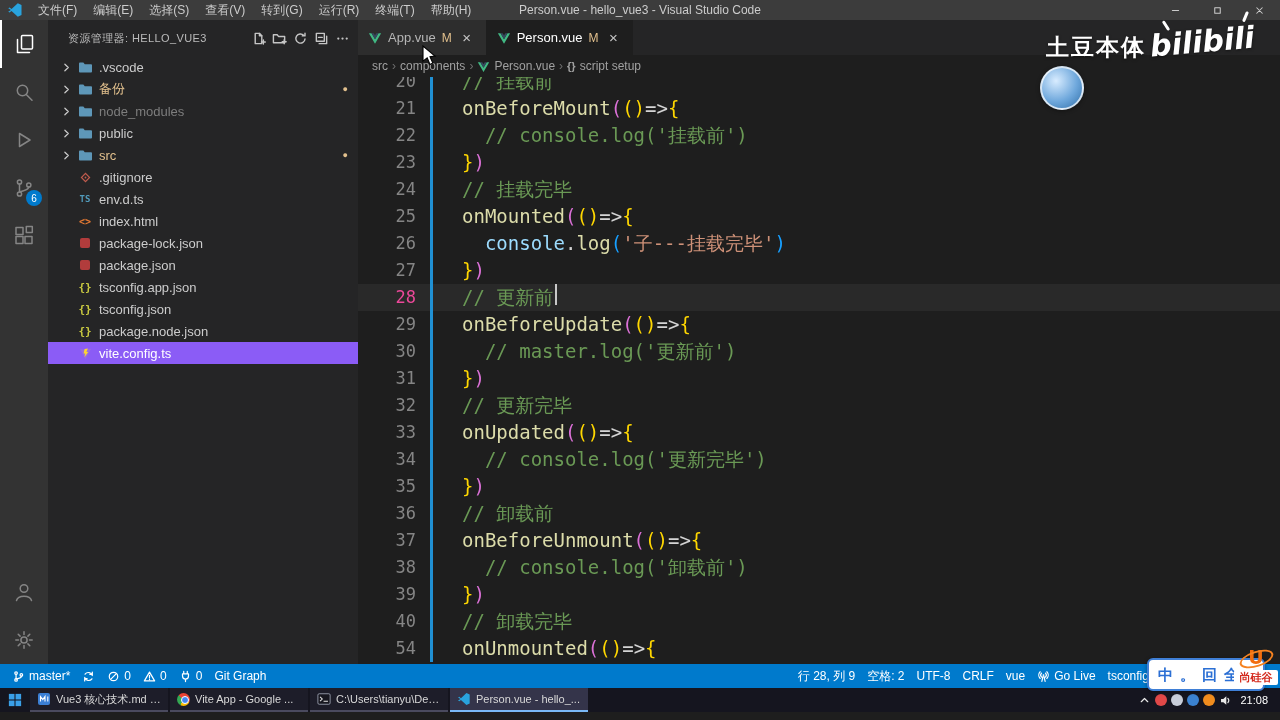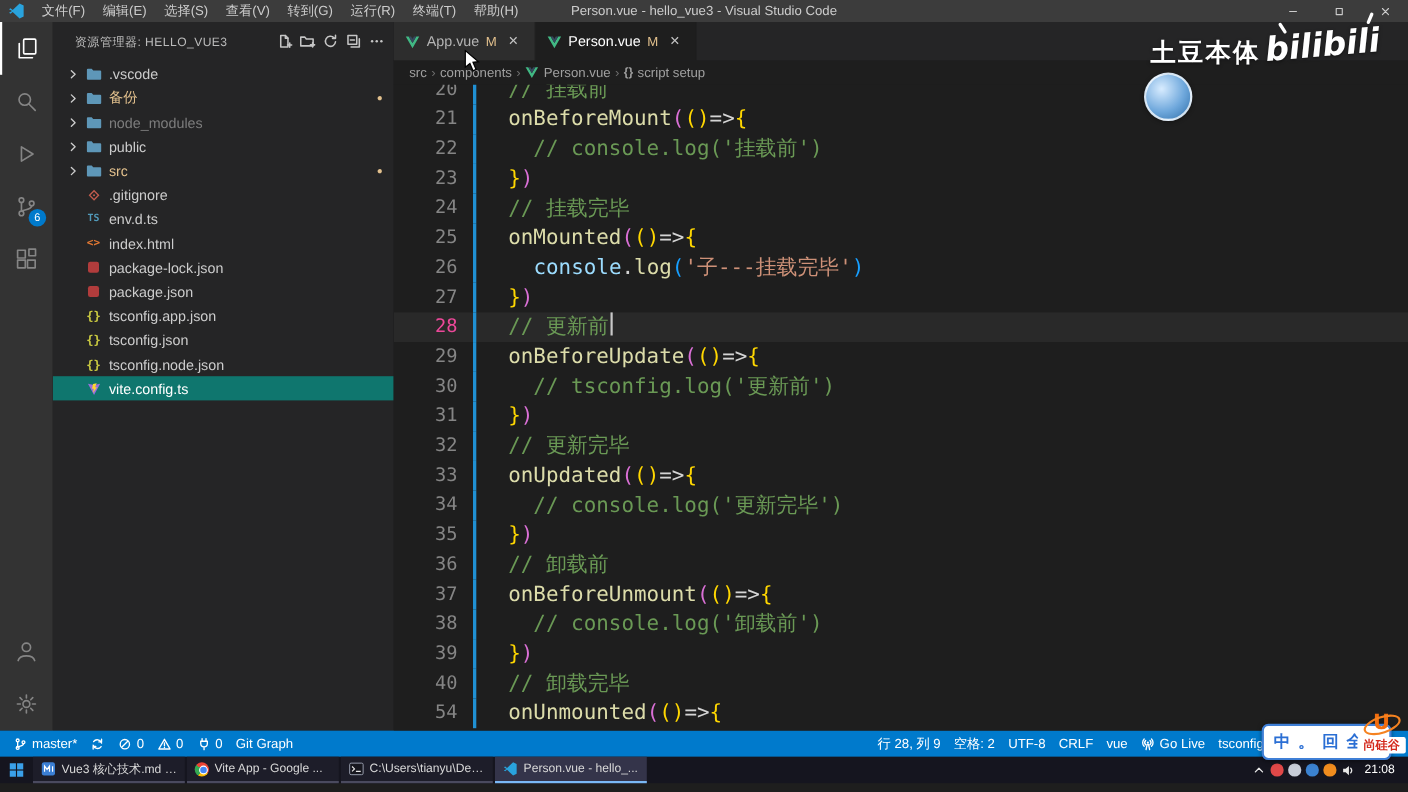--- a/index.html
+++ b/index.html
@@ -29,21 +29,21 @@
   .ab-badge{position:absolute;right:6px;bottom:6px;min-width:16px;height:16px;border-radius:8px;background:#007acc;
     color:#fff;font-size:10px;display:flex;align-items:center;justify-content:center;padding:0 3px}
 
   .sidebar{width:310px;background:#252526;color:#cccccc;display:flex;flex-direction:column}
   .sb-header{height:36px;display:flex;align-items:center;padding:0 8px 0 20px}
   .sb-title{font-size:11px;color:#bbbbbb;letter-spacing:.4px;white-space:nowrap;overflow:hidden}
   .sb-actions{margin-left:auto;display:flex;gap:6px;color:#c5c5c5}
   .sb-actions svg{width:15px;height:15px}
   .tree{flex:1;overflow:hidden}
   .tree-row{height:22px;display:flex;align-items:center;padding:0 10px 0 12px;font-size:13px;cursor:default}
-  .tree-row.selected{background:#0f766e}
+  .tree-row.selected{background:#8b5cf6}
   .chev{width:16px;color:#cccccc;display:inline-flex;align-items:center}
   .chev svg{width:13px;height:13px}
   .fi{width:18px;display:inline-flex;align-items:center;justify-content:center;margin-right:5px}
   .fi svg{width:15px;height:13px}
   .fi .txt{font-style:normal;font-weight:bold;font-size:9px;font-family:"DejaVu Sans Mono",monospace}
   .txt.ts{color:#519aba}
   .txt.html{color:#e37933;font-size:10px}
   .txt.json{color:#cbcb41;font-size:11px}
   .npm-sq{width:10px;height:10px;background:#b13c3c;border-radius:2px;display:inline-block}
   .tree-label{white-space:nowrap;overflow:hidden;text-overflow:ellipsis;color:#cccccc}
@@ -377,21 +377,21 @@
             <span class="fi">
               <i class="txt json">{}</i>
             </span>
             <span class="tree-label">tsconfig.json</span>
           </div>
           <div class="tree-row">
             <span class="chev stroke-icons"></span>
             <span class="fi">
               <i class="txt json">{}</i>
             </span>
-            <span class="tree-label">tsconfig.node.json</span>
+            <span class="tree-label">package.node.json</span>
           </div>
           <div class="tree-row selected">
             <span class="chev stroke-icons"></span>
             <span class="fi">
               <svg viewBox="0 0 14 14">
                 <path d="M1 2l6 11L13 2 7 3.3z" fill="#9a6fdb"></path>
                 <path d="M6 2.2l3.6-.7L8 5.4h1.9L5.8 11l1-4H5z" fill="#ffd62e"></path>
               </svg>
             </span>
             <span class="tree-label">vite.config.ts</span>
@@ -439,21 +439,21 @@
             <div class="code-line"><div class="ln">20</div><div class="gut"></div><div class="lc"><span class="tk tk-cm">// 挂载前</span></div></div>
             <div class="code-line"><div class="ln">21</div><div class="gut"></div><div class="lc"><span class="tk tk-fn">onBeforeMount</span><span class="tk tk-pB">(</span><span class="tk tk-pA">()</span><span class="tk tk-pl">=&gt;</span><span class="tk tk-pA">{</span></div></div>
             <div class="code-line"><div class="ln">22</div><div class="gut"></div><div class="lc"><span class="tk tk-cm">  // console.log('挂载前')</span></div></div>
             <div class="code-line"><div class="ln">23</div><div class="gut"></div><div class="lc"><span class="tk tk-pA">}</span><span class="tk tk-pB">)</span></div></div>
             <div class="code-line"><div class="ln">24</div><div class="gut"></div><div class="lc"><span class="tk tk-cm">// 挂载完毕</span></div></div>
             <div class="code-line"><div class="ln">25</div><div class="gut"></div><div class="lc"><span class="tk tk-fn">onMounted</span><span class="tk tk-pB">(</span><span class="tk tk-pA">()</span><span class="tk tk-pl">=&gt;</span><span class="tk tk-pA">{</span></div></div>
             <div class="code-line"><div class="ln">26</div><div class="gut"></div><div class="lc"><span class="tk tk-pl">  </span><span class="tk tk-var">console</span><span class="tk tk-pl">.</span><span class="tk tk-fn">log</span><span class="tk tk-pC">(</span><span class="tk tk-str">'子---挂载完毕'</span><span class="tk tk-pC">)</span></div></div>
             <div class="code-line"><div class="ln">27</div><div class="gut"></div><div class="lc"><span class="tk tk-pA">}</span><span class="tk tk-pB">)</span></div></div>
             <div class="code-line current"><div class="ln">28</div><div class="gut"></div><div class="lc"><span class="tk tk-cm">// 更新前</span><span class="caret"></span></div></div>
             <div class="code-line"><div class="ln">29</div><div class="gut"></div><div class="lc"><span class="tk tk-fn">onBeforeUpdate</span><span class="tk tk-pB">(</span><span class="tk tk-pA">()</span><span class="tk tk-pl">=&gt;</span><span class="tk tk-pA">{</span></div></div>
-            <div class="code-line"><div class="ln">30</div><div class="gut"></div><div class="lc"><span class="tk tk-cm">  // tsconfig.log('更新前')</span></div></div>
+            <div class="code-line"><div class="ln">30</div><div class="gut"></div><div class="lc"><span class="tk tk-cm">  // master.log('更新前')</span></div></div>
             <div class="code-line"><div class="ln">31</div><div class="gut"></div><div class="lc"><span class="tk tk-pA">}</span><span class="tk tk-pB">)</span></div></div>
             <div class="code-line"><div class="ln">32</div><div class="gut"></div><div class="lc"><span class="tk tk-cm">// 更新完毕</span></div></div>
             <div class="code-line"><div class="ln">33</div><div class="gut"></div><div class="lc"><span class="tk tk-fn">onUpdated</span><span class="tk tk-pB">(</span><span class="tk tk-pA">()</span><span class="tk tk-pl">=&gt;</span><span class="tk tk-pA">{</span></div></div>
             <div class="code-line"><div class="ln">34</div><div class="gut"></div><div class="lc"><span class="tk tk-cm">  // console.log('更新完毕')</span></div></div>
             <div class="code-line"><div class="ln">35</div><div class="gut"></div><div class="lc"><span class="tk tk-pA">}</span><span class="tk tk-pB">)</span></div></div>
             <div class="code-line"><div class="ln">36</div><div class="gut"></div><div class="lc"><span class="tk tk-cm">// 卸载前</span></div></div>
             <div class="code-line"><div class="ln">37</div><div class="gut"></div><div class="lc"><span class="tk tk-fn">onBeforeUnmount</span><span class="tk tk-pB">(</span><span class="tk tk-pA">()</span><span class="tk tk-pl">=&gt;</span><span class="tk tk-pA">{</span></div></div>
             <div class="code-line"><div class="ln">38</div><div class="gut"></div><div class="lc"><span class="tk tk-cm">  // console.log('卸载前')</span></div></div>
             <div class="code-line"><div class="ln">39</div><div class="gut"></div><div class="lc"><span class="tk tk-pA">}</span><span class="tk tk-pB">)</span></div></div>
             <div class="code-line"><div class="ln">40</div><div class="gut"></div><div class="lc"><span class="tk tk-cm">// 卸载完毕</span></div></div>

